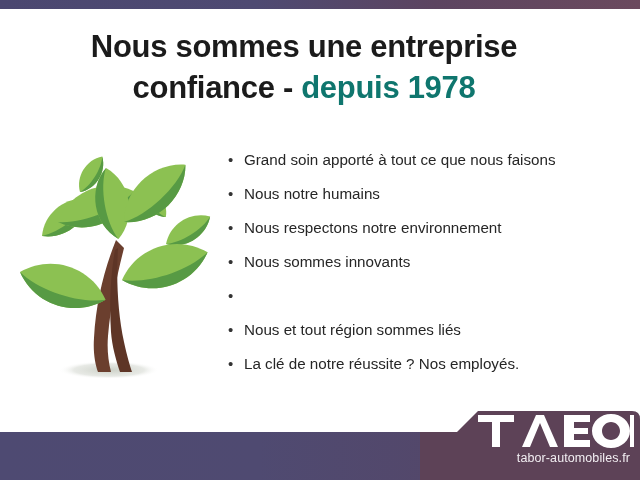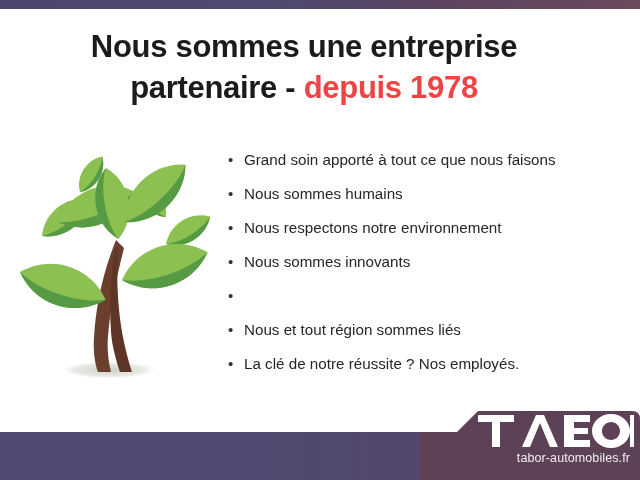--- a/index.html
+++ b/index.html
@@ -36,21 +36,21 @@
     top: 26px;
     width: 560px;
     text-align: center;
     font-size: 31px;
     font-weight: bold;
     line-height: 41px;
     color: #1b1b1b;
     letter-spacing: -0.3px;
   }
   .headline .accent {
-    color: #ef4444;
+    color: #0f766e;
     text-align: center;
   }
 
   
   .bullets {
     position: absolute;
     left: 228px;
     top: 150px;
     width: 400px;
   }
@@ -130,21 +130,21 @@
 </style>
 </head>
 <body>
 
 <div id="slide">
 
   <div class="top-bar"></div>
 
   <div class="headline">
     <span>Nous sommes une entreprise</span><br>
-    <span>partenaire - </span><span class="accent">depuis 1978</span>
+    <span>confiance - </span><span class="accent">depuis 1978</span>
   </div>
 
   <div class="tree">
     <svg viewBox="0 0 206 236" width="206" height="236" xmlns="http://www.w3.org/2000/svg" aria-hidden="true">
       <defs>
         <radialGradient id="shadowGrad" cx="50%" cy="50%" r="50%">
           <stop offset="0%" stop-color="#c9cec4" stop-opacity="0.95"></stop>
           <stop offset="70%" stop-color="#dde0da" stop-opacity="0.7"></stop>
           <stop offset="100%" stop-color="#ffffff" stop-opacity="0"></stop>
         </radialGradient>
@@ -216,21 +216,21 @@
     </svg>
   </div>
 
   <div class="bullets">
     <div class="bullet-row">
       <span class="bullet-dot">•</span>
       <span class="bullet-text">Grand soin apporté à tout ce que nous faisons</span>
     </div>
     <div class="bullet-row">
       <span class="bullet-dot">•</span>
-      <span class="bullet-text">Nous sommes humains</span>
+      <span class="bullet-text">Nous notre humains</span>
     </div>
     <div class="bullet-row">
       <span class="bullet-dot">•</span>
       <span class="bullet-text">Nous respectons notre environnement</span>
     </div>
     <div class="bullet-row">
       <span class="bullet-dot">•</span>
       <span class="bullet-text">Nous sommes innovants</span>
     </div>
     <div class="bullet-row">

